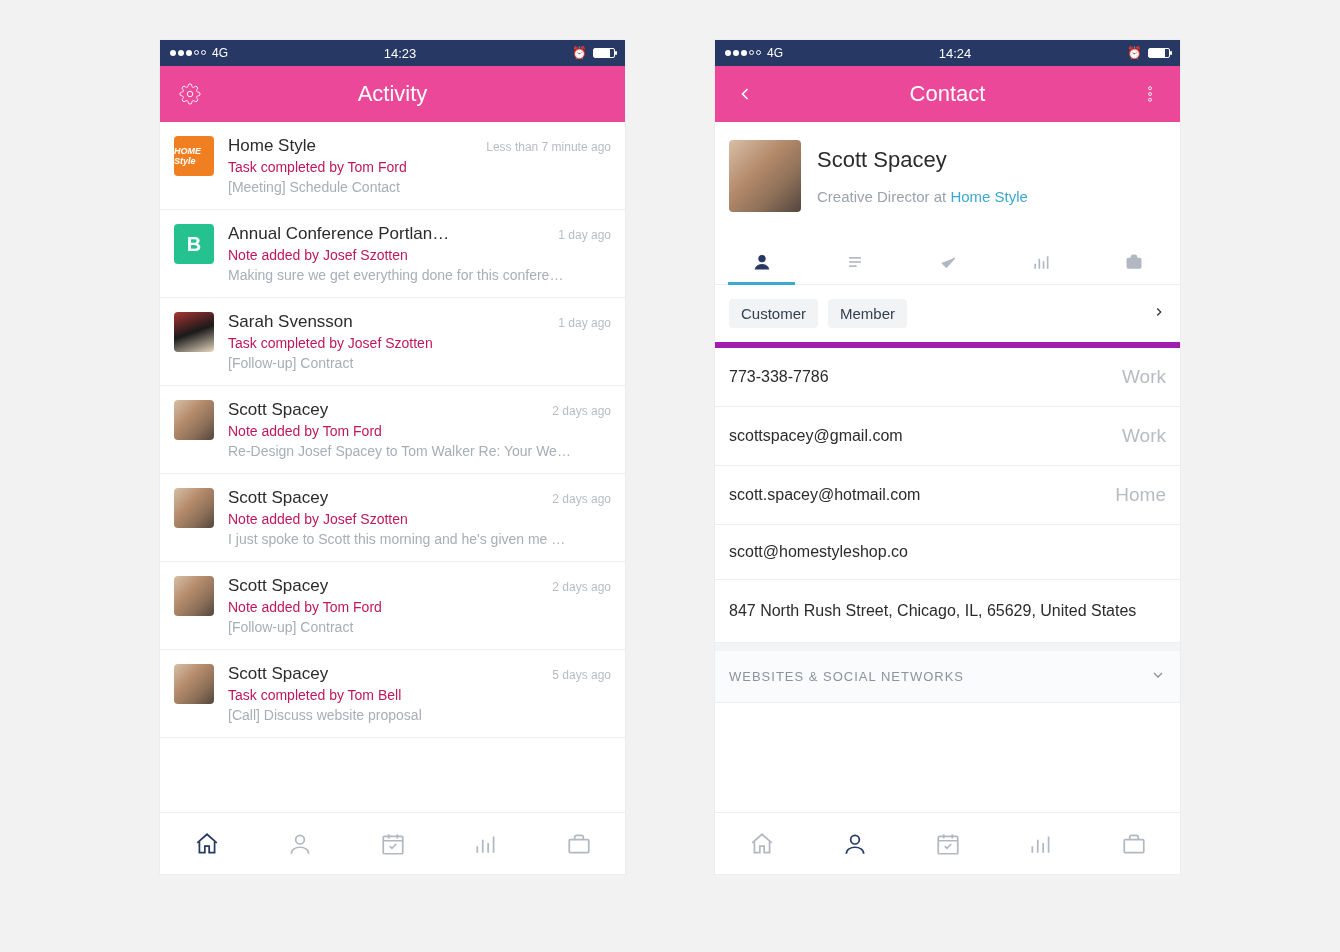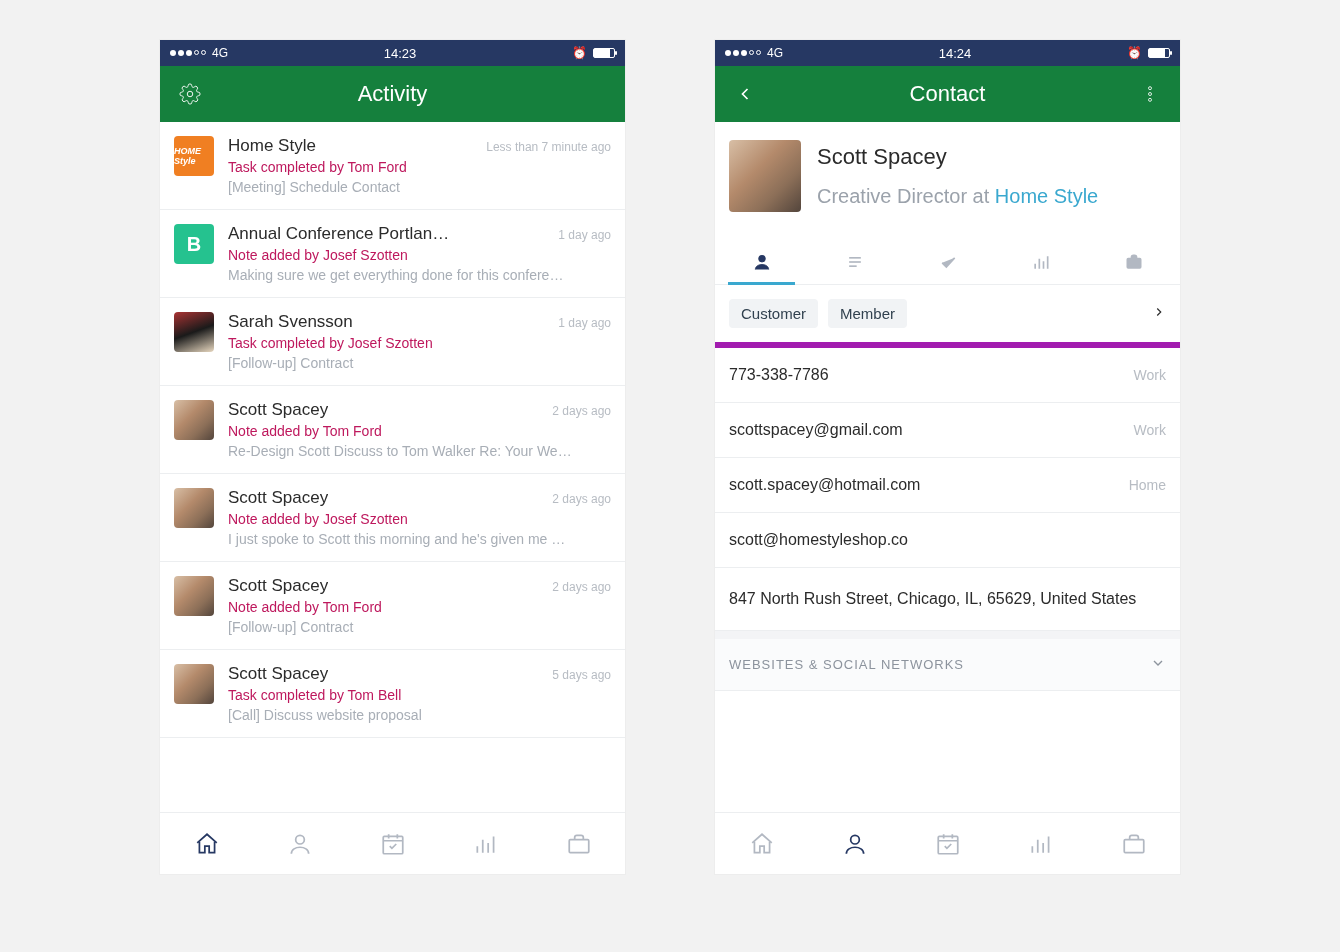--- a/index.html
+++ b/index.html
@@ -38,21 +38,21 @@
   .dot.empty { background: transparent; border: 1px solid #fff; width: 5px; height: 5px; }
   .status-center { flex: 1; text-align: center; font-size: 13px; }
   .status-right { display: flex; align-items: center; gap: 6px; }
   .battery {
     width: 22px; height: 10px; border: 1px solid #fff; border-radius: 2px; position: relative;
   }
   .battery:after { content:""; position:absolute; right:-3px; top:2px; width:2px; height:4px; background:#fff; border-radius:1px;}
   .battery .fill { background:#fff; height:100%; width:80%; }
 
   .nav-bar {
-    background: #15803d;
+    background: #ec4899;
     color: #fff;
     height: 56px;
     display: flex;
     align-items: center;
     padding: 0 14px;
   }
   .nav-title { flex: 1; text-align: center; font-size: 22px; font-weight: 400; }
   .nav-btn { width: 32px; display:flex; align-items:center; justify-content:center; }
   .nav-btn svg { stroke:#fff; fill:none; }
 
@@ -91,35 +91,35 @@
     display:flex;
   }
   .tab { flex:1; display:flex; align-items:center; justify-content:center; }
   .tab svg { stroke:#b2b8c2; fill:none; stroke-width:1.6;}
   .tab.active svg { stroke:#263863; }
 
   
   .profile-card { padding: 18px 14px; display:flex; gap:16px; align-items:center;}
   .profile-card .big-avatar { width: 72px; height:72px; border-radius:4px; background: linear-gradient(135deg,#d8bfa6 0%, #b48a6b 40%, #8c6f58 70%, #53453c 100%);}
   .profile-name { font-size:22px; color:#2b2b2b; }
-  .profile-role { font-size:20px; color:#9ba2ab; margin-top:15px;}
+  .profile-role { font-size:15px; color:#9ba2ab; margin-top:15px;}
   .profile-role .link { color:#3aa8cf; }
 
   .seg-tabs { display:flex; border-bottom:1px solid #eceef0; margin-top:10px;}
   .seg-tab { flex:1; height:44px; display:flex; align-items:center; justify-content:center; position:relative;}
   .seg-tab svg { stroke:#b2b8c2; fill:#b2b8c2; }
   .seg-tab.active svg { stroke:#263863; fill:#263863;}
   .seg-tab.active:after { content:""; position:absolute; bottom:-1px; left:14%; right:14%; height:3px; background:#3aa8cf;}
 
   .tag-row { display:flex; align-items:center; padding:14px; border-bottom:6px solid #a21caf; gap:10px;}
   .tag { background:#f1f3f5; border-radius:4px; padding:6px 12px; font-size:15px; color:#31414f;}
   .tag-arrow { margin-left:auto; color:#2b2b2b;}
 
   .info-row { display:flex; align-items:center; padding:18px 14px; border-bottom:1px solid #eceef0; font-size:16px; color:#2b2b2b;}
-  .info-row .label { margin-left:auto; color:#b7bcc3; font-size:14px;}
+  .info-row .label { margin-left:auto; color:#b7bcc3; font-size:19px;}
   .info-row.wrap { display:block; line-height:1.6; color:#2b2b2b;}
 
   .section-row { display:flex; align-items:center; padding:16px 14px; background:#fafbfc; border-top:8px solid #f3f4f6; border-bottom:1px solid #eceef0; color:#8c939d; font-size:13px; letter-spacing:1px;}
   .section-row .chev { margin-left:auto; }
 
 </style>
 </head>
 <body>
 
 <div class="phone">
@@ -189,21 +189,21 @@
     </div>
       </div>
       <div class="row">
     <div class="avatar photo"></div>
     <div class="row-body">
       <div class="row-top">
         <div class="title">Scott Spacey</div>
         <div class="time">2 days ago</div>
       </div>
       <div class="sub">Note added by Tom Ford</div>
-      <div class="meta">Re-Design Scott Discuss to Tom Walker Re: Your We…</div>
+      <div class="meta">Re-Design Josef Spacey to Tom Walker Re: Your We…</div>
     </div>
       </div>
       <div class="row">
     <div class="avatar photo"></div>
     <div class="row-body">
       <div class="row-top">
         <div class="title">Scott Spacey</div>
         <div class="time">2 days ago</div>
       </div>
       <div class="sub">Note added by Josef Szotten</div>

